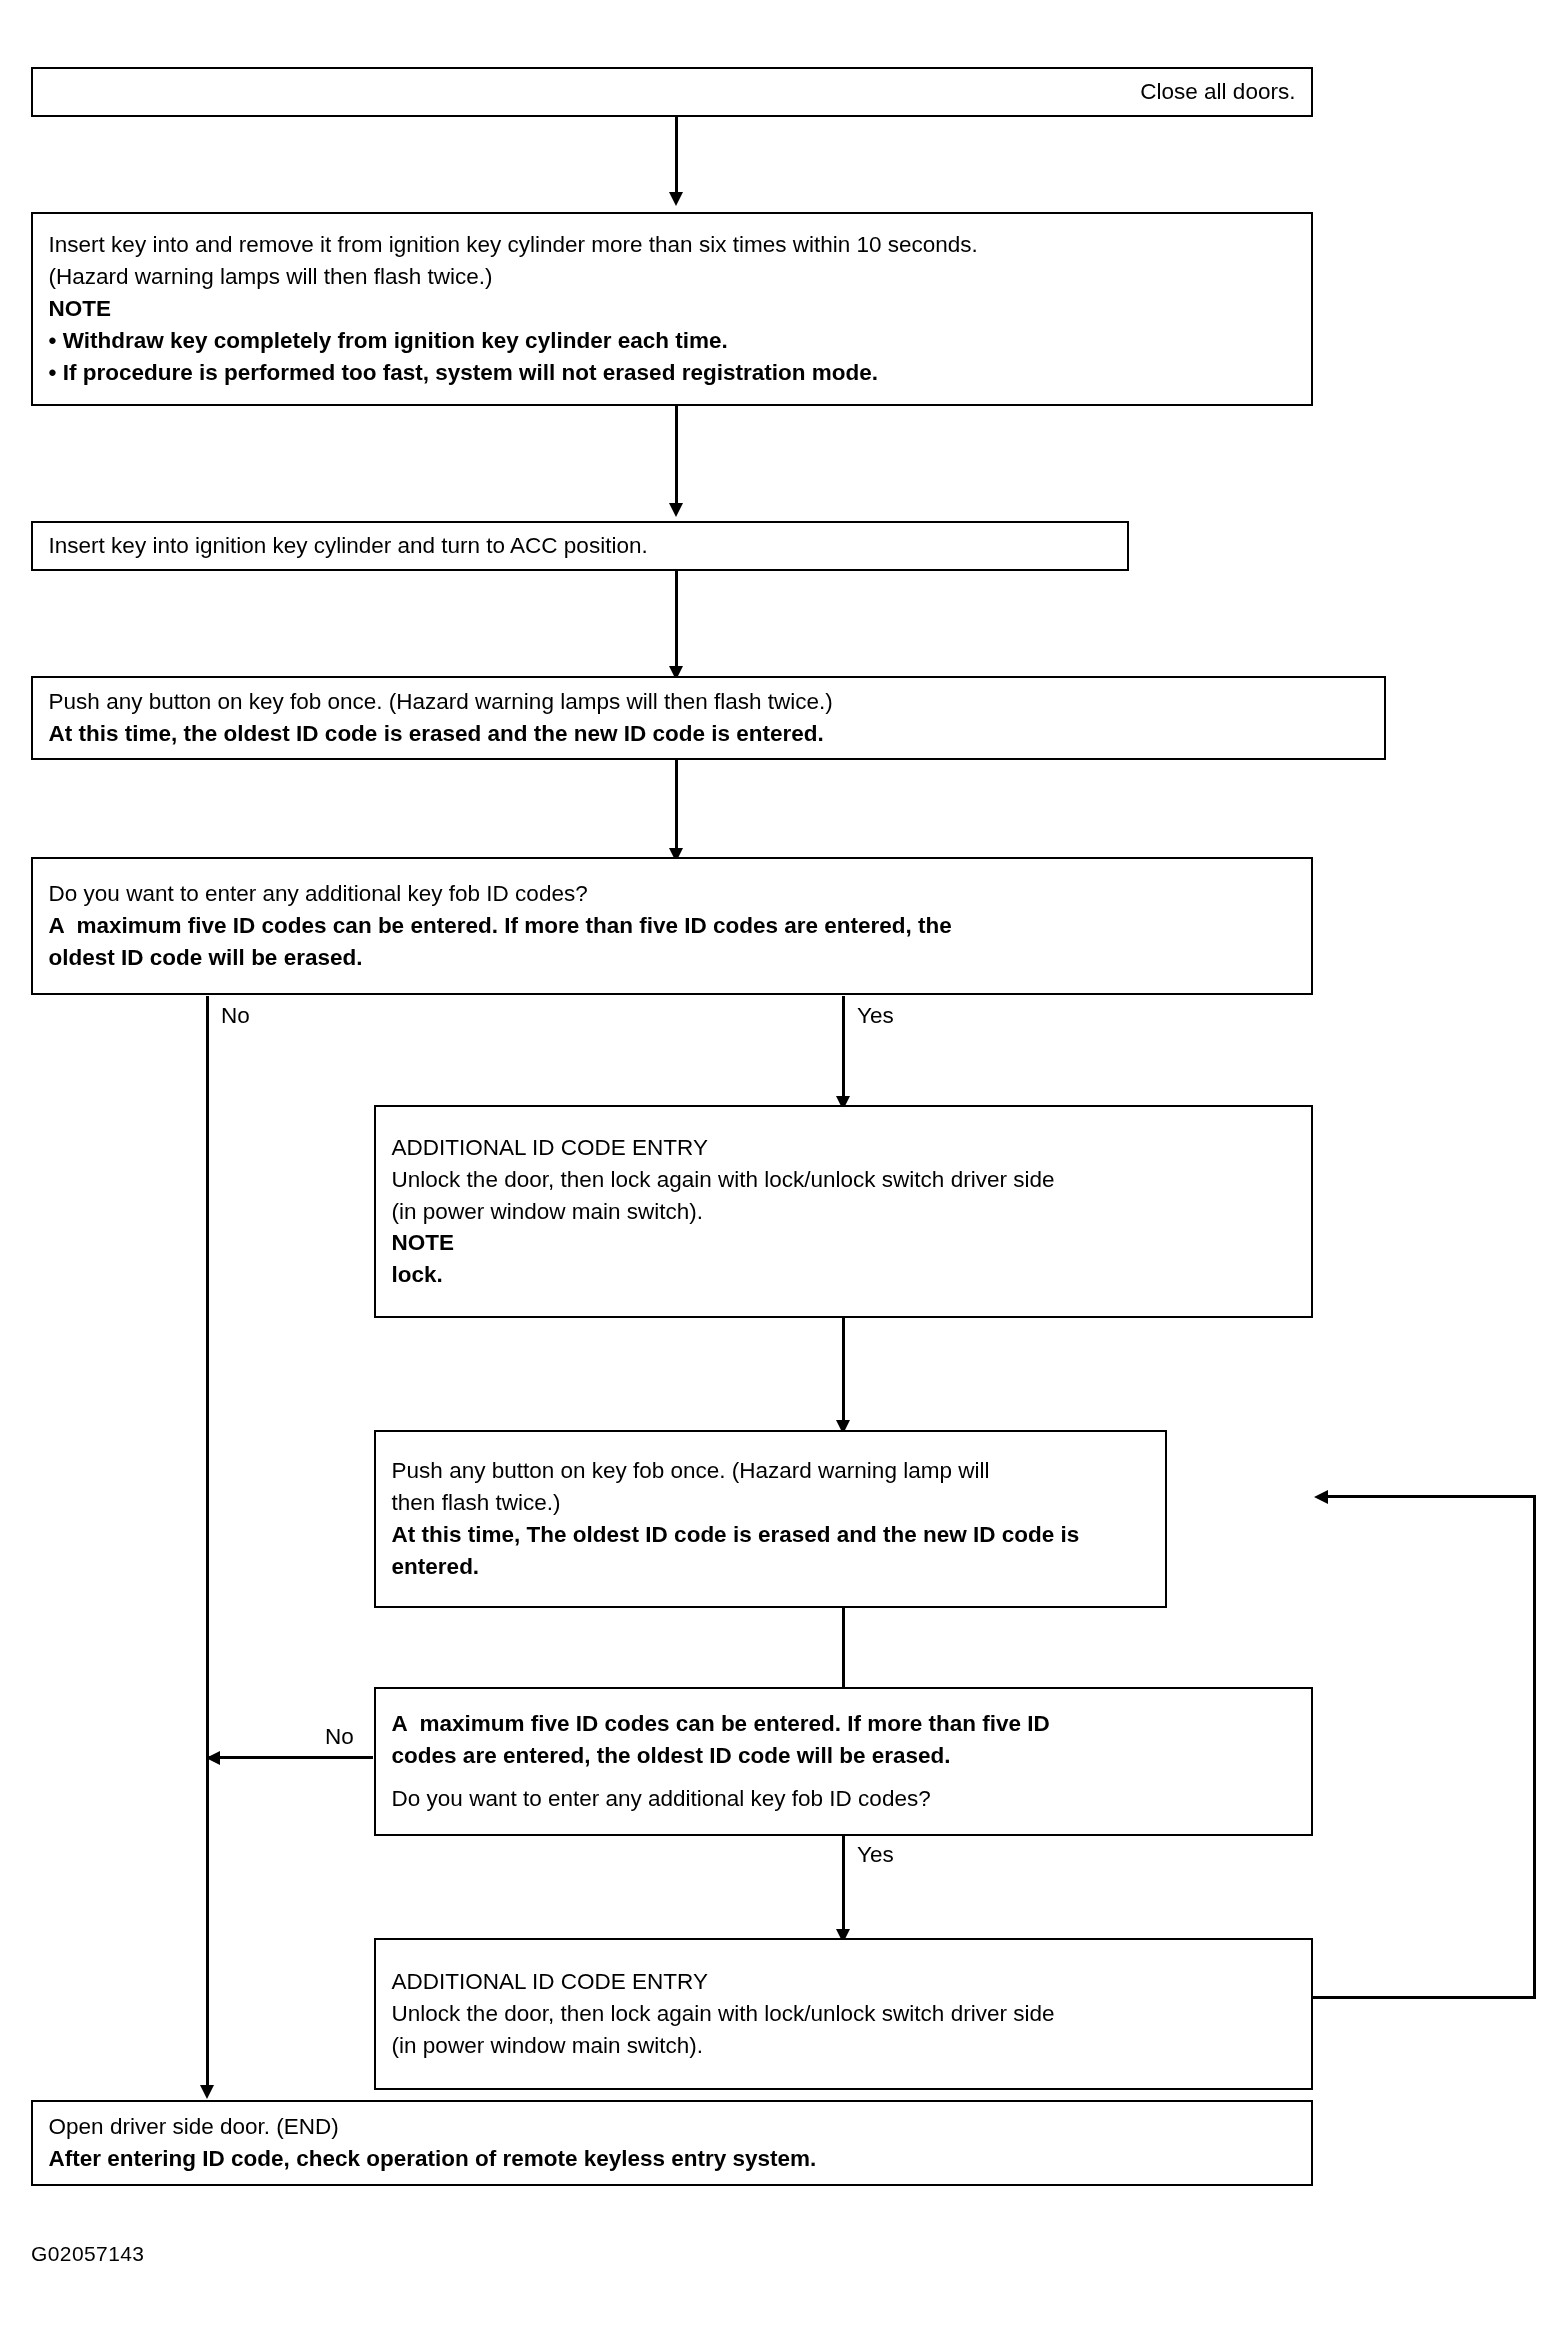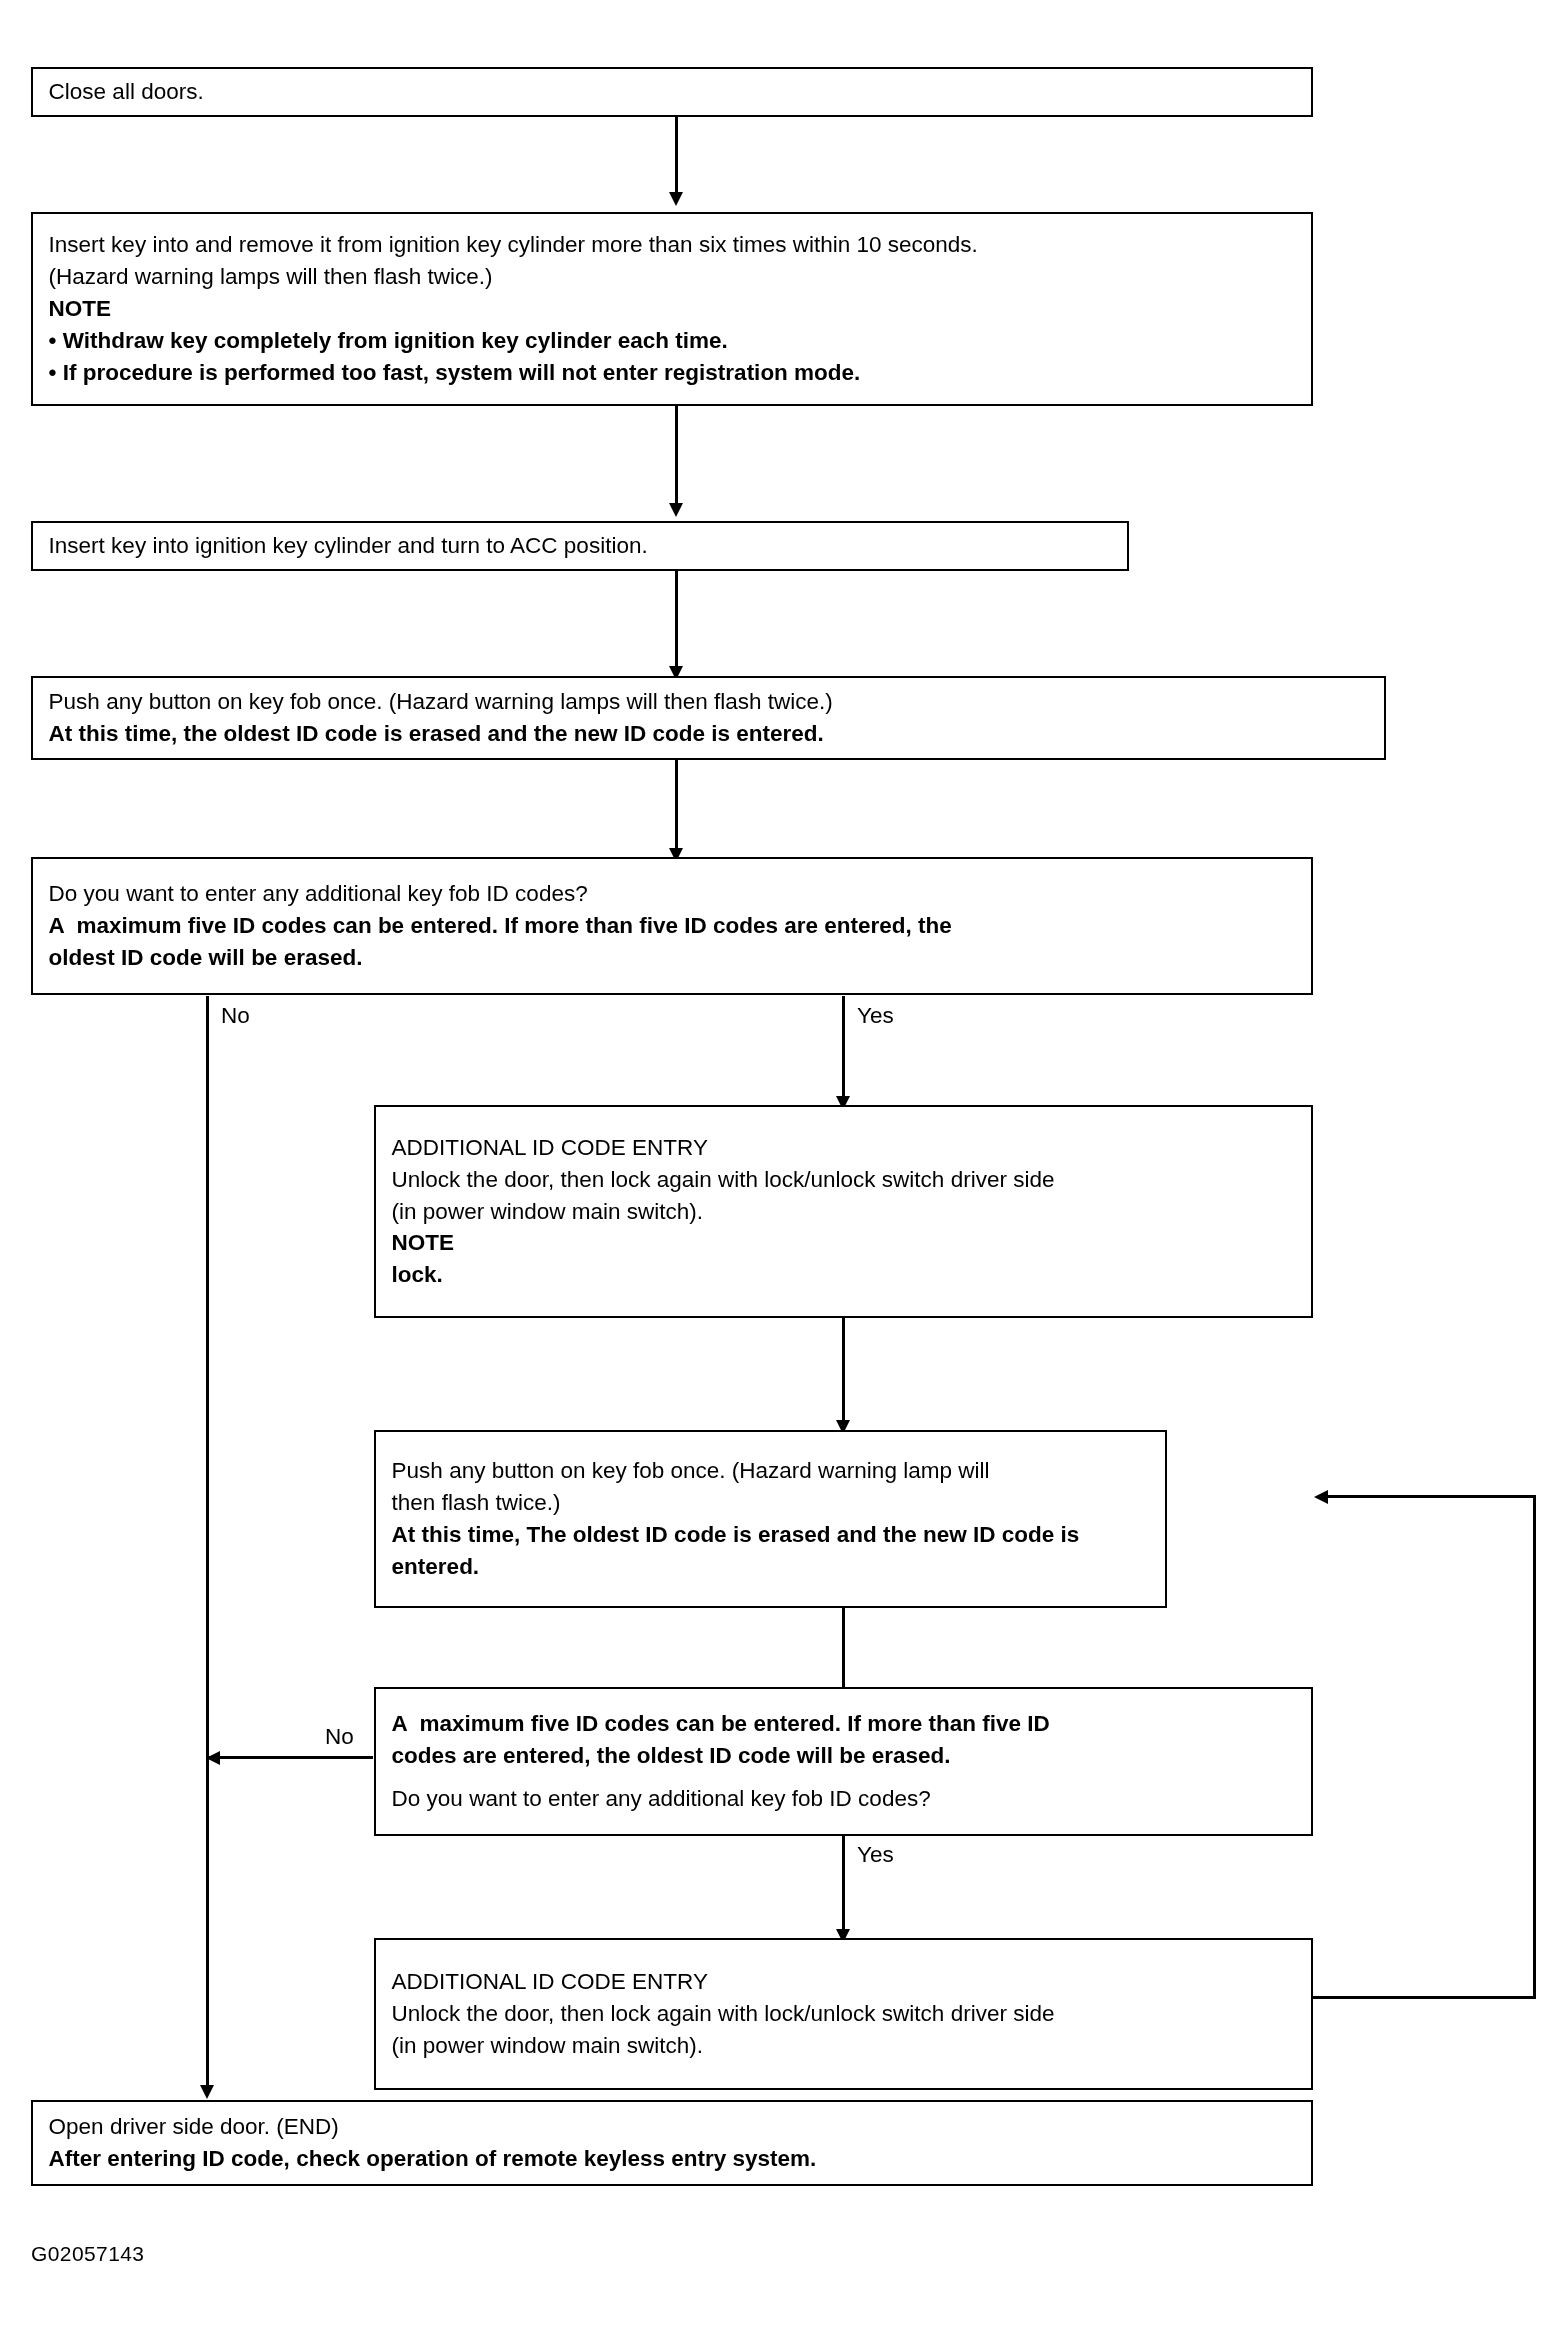--- a/index.html
+++ b/index.html
@@ -73,33 +73,33 @@
     position: absolute;
     font-size: 21px;
     letter-spacing: 0.4px;
   }
 </style>
 </head>
 <body>
 
 <div id="page">
 
-  <div class="box" style="left:31px; top:67px; width:1282px; height:50px;">
+  <div class="box" style="left:31px; top:67px; width:1282px; height:50px;text-align:right;">
     <div class="line reg">Close all doors.</div>
   </div>
 
   <div class="vline" style="left:675px; top:117px; width:2.6px; height:82px;"></div>
   <div class="arrow-down" style="left:669px; top:192px;"></div>
 
   <div class="box" style="left:31px; top:212px; width:1282px; height:194px;">
     <div class="line reg">Insert key into and remove it from ignition key cylinder more than six times within 10 seconds.</div>
     <div class="line reg">(Hazard warning lamps will then flash twice.)</div>
     <div class="line bold">NOTE</div>
     <div class="line bold">• Withdraw key completely from ignition key cylinder each time.</div>
-    <div class="line bold">• If procedure is performed too fast, system will not enter registration mode.</div>
+    <div class="line bold">• If procedure is performed too fast, system will not erased registration mode.</div>
   </div>
 
   <div class="vline" style="left:675px; top:406px; width:2.6px; height:105px;"></div>
   <div class="arrow-down" style="left:669px; top:503px;"></div>
 
   <div class="box" style="left:31px; top:521px; width:1098px; height:50px;">
     <div class="line reg">Insert key into ignition key cylinder and turn to ACC position.</div>
   </div>
 
   <div class="vline" style="left:675px; top:571px; width:2.6px; height:102px;"></div>

